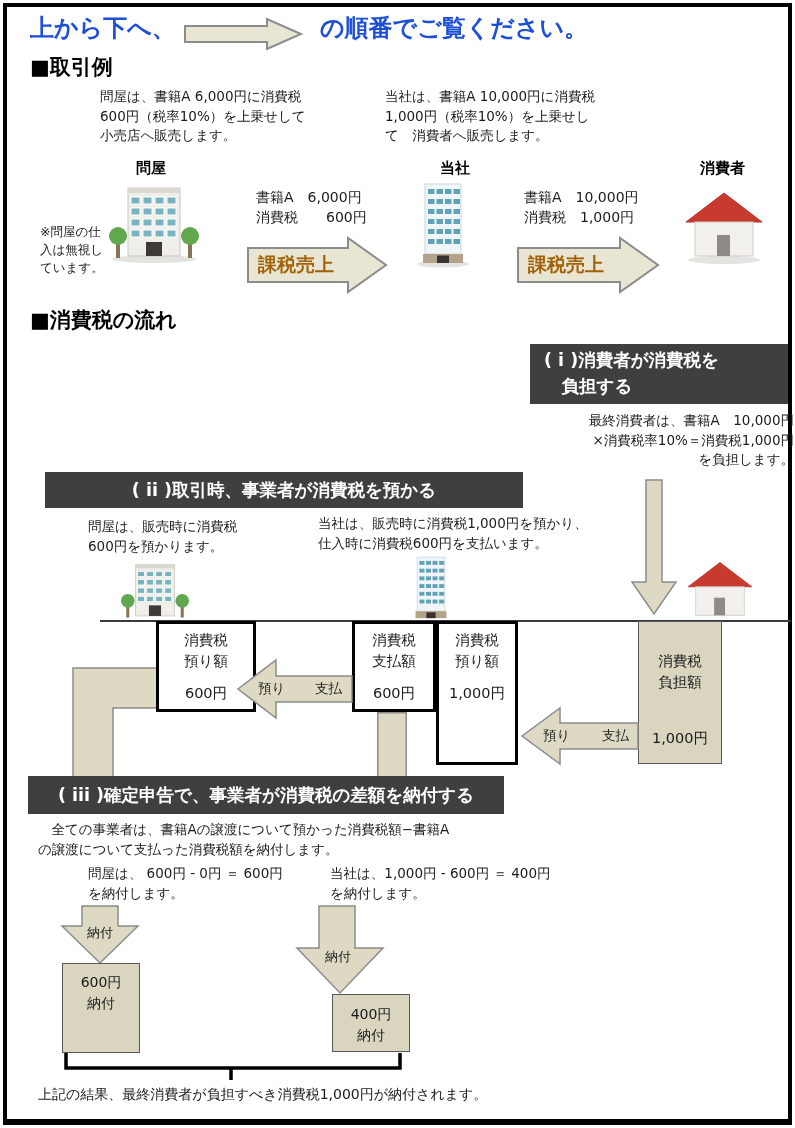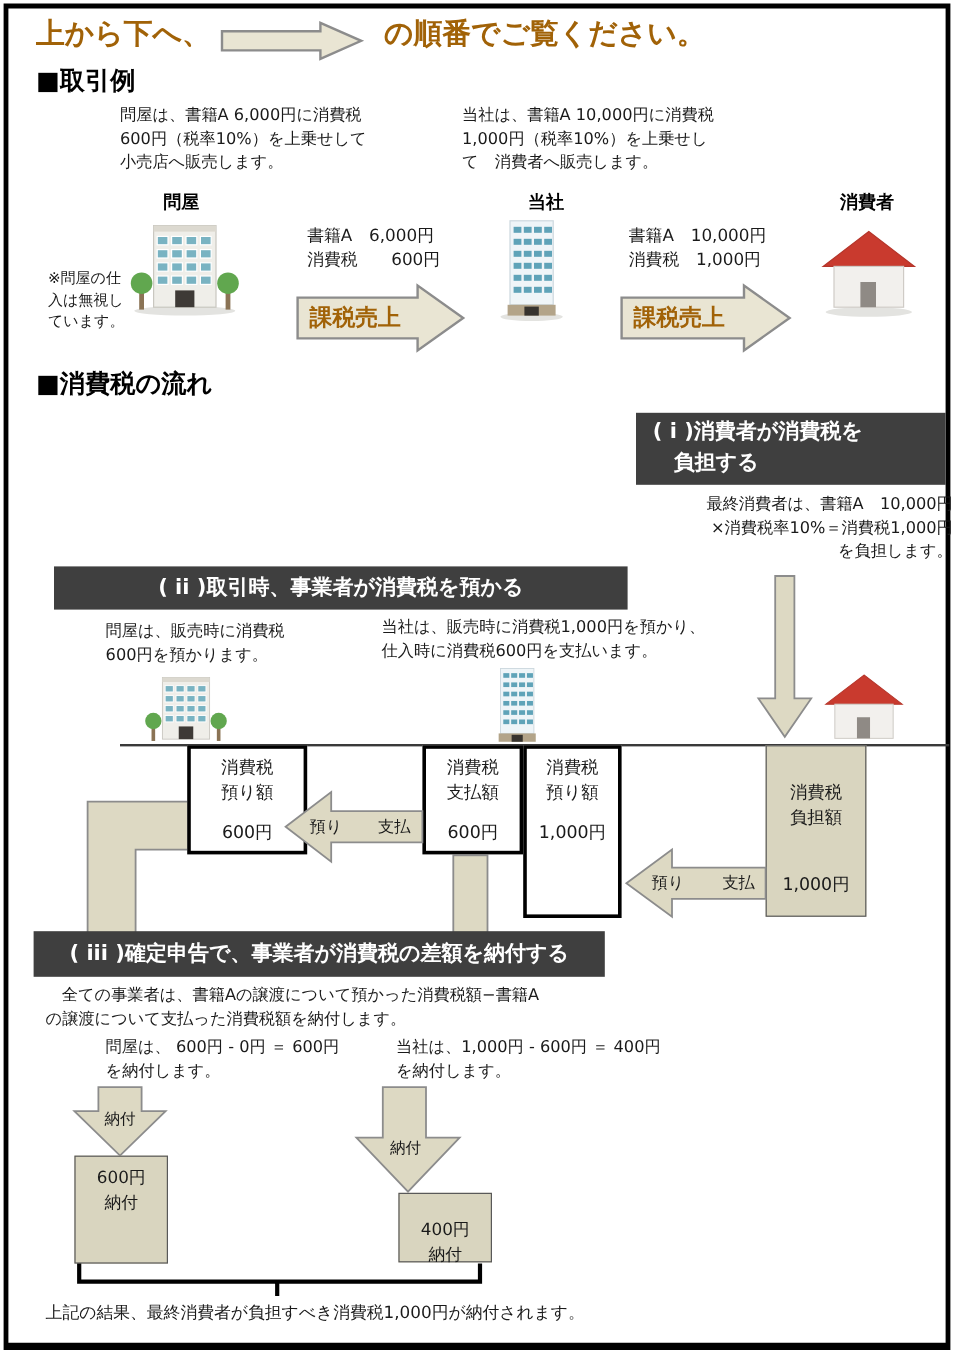--- a/index.html
+++ b/index.html
@@ -1,21 +1,21 @@
 <!DOCTYPE html>
 <html><head>
 <meta charset="utf-8">
 <style>
   html,body{margin:0;padding:0;background:#fff;}
   .page{position:relative;width:795px;height:1128px;background:#fff;
         font-family:"DejaVu Sans","Liberation Sans",sans-serif;color:#1a1a1a;overflow:hidden;}
   .frame{position:absolute;left:3px;top:3px;width:781px;height:1112px;
          border:4px solid #000;border-bottom-width:6px;pointer-events:none;}
   .t{position:absolute;white-space:pre-line;font-size:13.5px;line-height:1.45;color:#1a1a1a;}
-  .h1{position:absolute;font-size:24px;font-weight:bold;color:#a16207;}
+  .h1{position:absolute;font-size:24px;font-weight:bold;color:#1d4ed8;}
   .h2{position:absolute;font-size:21px;font-weight:bold;color:#000;}
   .elabel{position:absolute;font-size:15px;font-weight:bold;color:#000;}
   .stepbar{position:absolute;background:#3f3f3f;color:#fff;font-weight:bold;
            font-size:17.5px;line-height:1.5;white-space:pre-line;}
   .stepbar.center{display:flex;align-items:center;justify-content:center;}
   .taxbox{position:absolute;background:#fff;border:3px solid #000;text-align:center;box-sizing:border-box;}
   .taxbox .lbl{margin-top:6px;font-size:14.5px;line-height:1.45;white-space:pre-line;}
   .taxbox .amt{margin-top:12px;font-size:14.5px;}
   .tanbox{position:absolute;background:#d9d5bf;border:1.5px solid #595959;
           text-align:center;box-sizing:border-box;font-size:14px;line-height:1.5;white-space:pre-line;}
@@ -308,21 +308,21 @@
   </div>
   <div class="arrowwrap" style="left:297px;top:906px;">
     <svg width="86" height="88">
         <polygon points="22,0 58,0 58,42 86,42 43,87 0,42 22,42" fill="#ddd9c3" stroke="#8c8c8c" stroke-width="1.5"></polygon>
       </svg>
     <span class="payarrowlbl" style="left:28px;top:42px;">納付</span>
   </div>
 
   <div class="tanbox" style="left:62px;top:963px;width:78px;height:90px;padding-top:8px;">600円
 納付</div>
-  <div class="tanbox" style="left:332px;top:994px;width:78px;height:58px;padding-top:20px;">400円
+  <div class="tanbox" style="left:332px;top:994px;width:78px;height:58px;padding-top:9px;">400円
 納付</div>
 
   <div class="arrowwrap" style="left:62px;top:1050px;">
     <svg width="342" height="32">
         <path d="M4,3 V18 H169 M169,18 V30 M169,18 H338 V3" fill="none" stroke="#000" stroke-width="3.5"></path>
       </svg>
   </div>
 
   <div class="t" style="left:38px;top:1084px;font-size:14px;">上記の結果、最終消費者が負担すべき消費税1,000円が納付されます。</div>
 </div>

